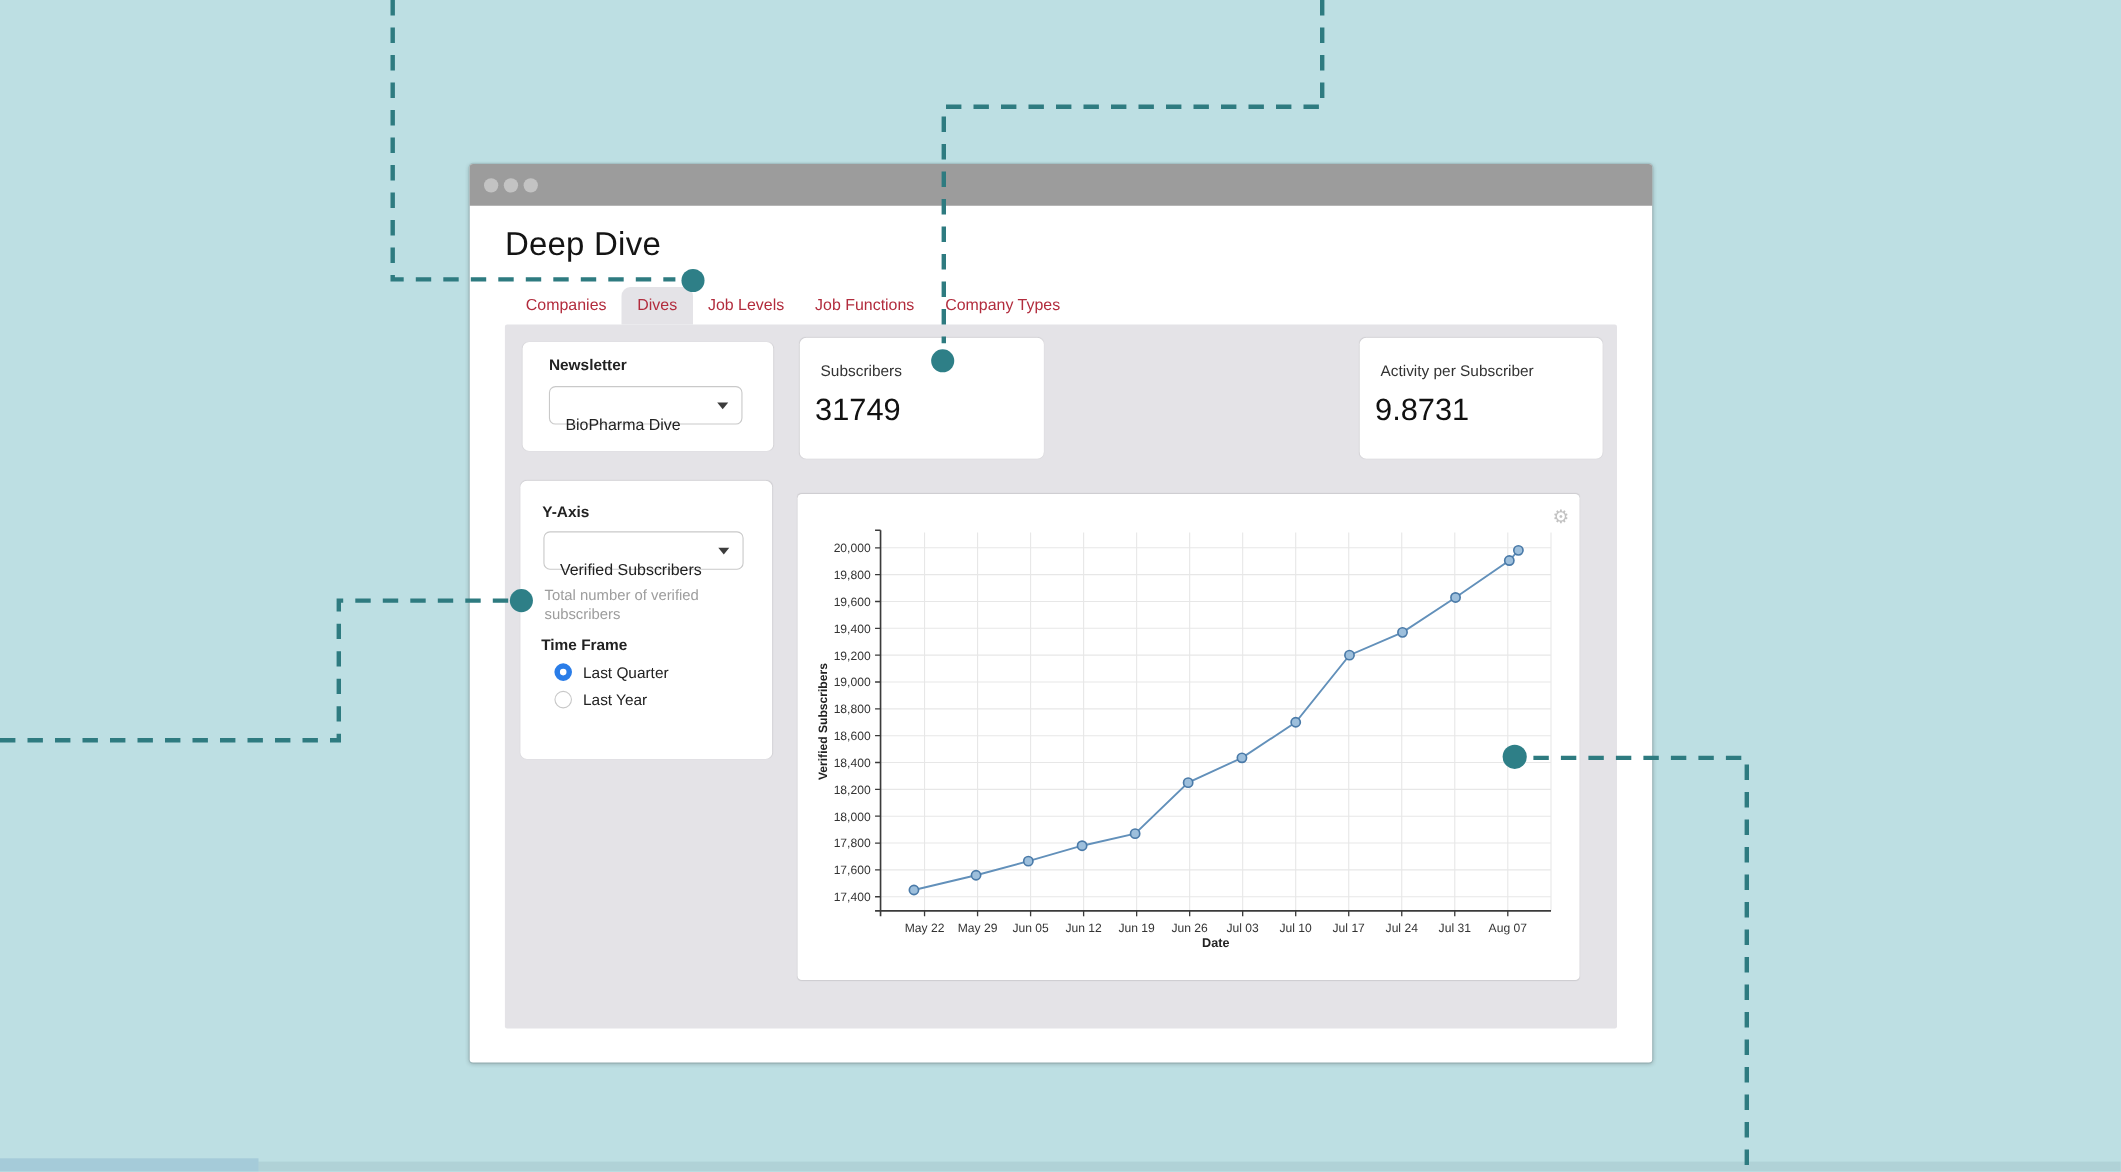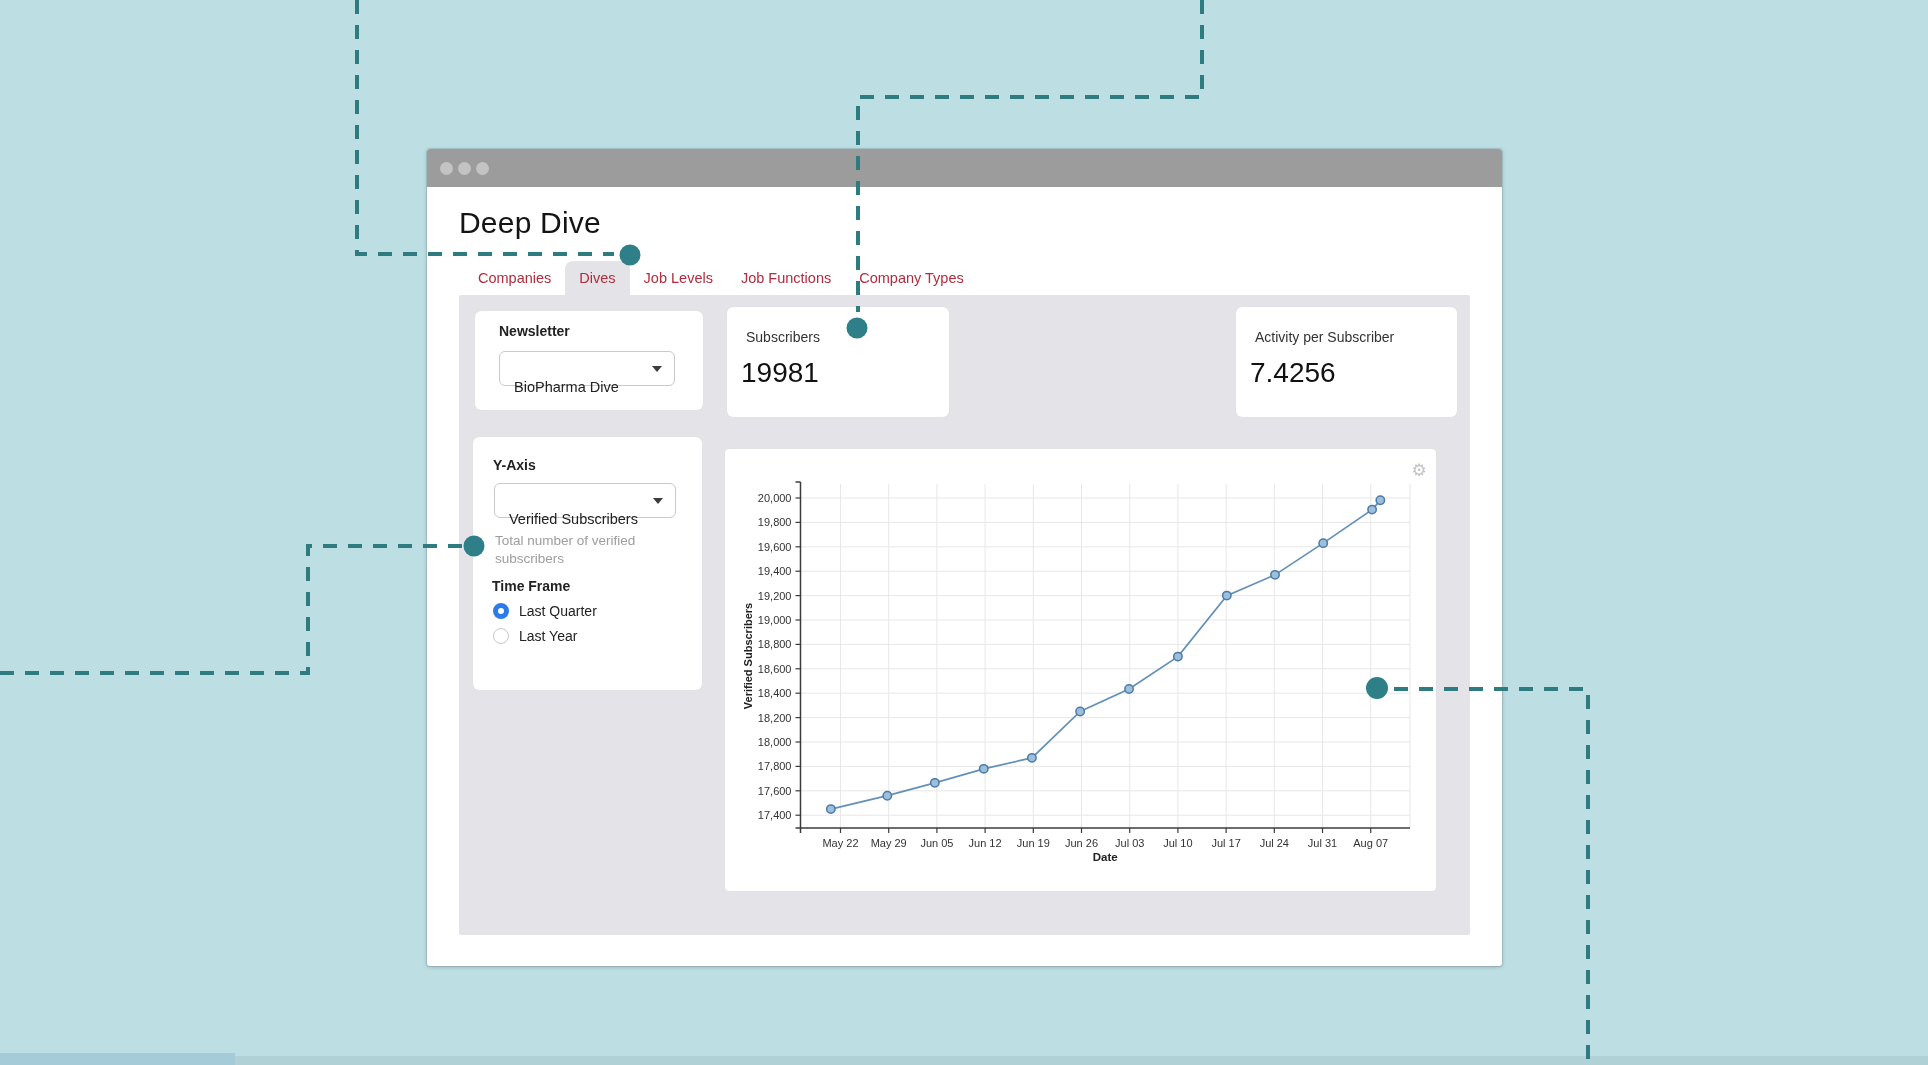--- a/index.html
+++ b/index.html
@@ -51,21 +51,21 @@
     padding:0 12px 0 14px;box-sizing:border-box;cursor:pointer;
   }
   .select .sel-text{font-size:14.5px;color:#222;margin-top:36px;}
   .caret{width:0;height:0;border-left:5px solid transparent;border-right:5px solid transparent;border-top:6px solid #3c3c3c;}
   .nl-label{left:24px;top:12px;}
   .nl-select{left:24px;top:40px;width:176px;}
   .ya-label{left:20px;top:20px;}
   .ya-select{left:21px;top:46px;width:182px;}
   .ya-desc{position:absolute;left:22px;top:95px;width:170px;font-size:13.5px;line-height:1.32;color:#9d9d9d;}
   .tf-label{left:19px;top:141px;}
-  .radio-row{position:absolute;left:20px;display:flex;align-items:center;cursor:pointer;}
+  .radio-row{position:absolute;left:31px;display:flex;align-items:center;cursor:pointer;}
   .radio-row.r0{top:166px}.radio-row.r1{top:191px}
   .radio{width:16px;height:16px;border-radius:50%;box-sizing:border-box;background:#fff;border:1.5px solid #c8c8c8;margin-right:10px;}
   .radio-row.checked .radio{border:5px solid #2a7de8;}
   .radio-label{font-size:14px;color:#222;}
 
   .stat-label{position:absolute;left:19px;top:22px;font-size:14px;color:#333;}
   .stat-value{position:absolute;left:14px;top:50px;font-size:28px;color:#111;}
 
   .gear{
     position:absolute;right:6px;top:10px;width:22px;height:22px;line-height:22px;text-align:center;
@@ -102,25 +102,25 @@
     <div class="card card-newsletter">
       <div class="fld-label nl-label">Newsletter</div>
       <div class="select nl-select">
         <span class="sel-text">BioPharma Dive</span>
         <span class="caret"></span>
       </div>
     </div>
 
     <div class="card card-stat s0">
       <div class="stat-label">Subscribers</div>
-      <div class="stat-value">19981</div>
+      <div class="stat-value">31749</div>
     </div>
     <div class="card card-stat s2">
       <div class="stat-label">Activity per Subscriber</div>
-      <div class="stat-value">7.4256</div>
+      <div class="stat-value">9.8731</div>
     </div>
 
     <div class="card card-filter">
       <div class="fld-label ya-label">Y-Axis</div>
       <div class="select ya-select">
         <span class="sel-text">Verified Subscribers</span>
         <span class="caret"></span>
       </div>
       <div class="ya-desc">Total number of verified subscribers</div>
       <div class="fld-label tf-label">Time Frame</div>

